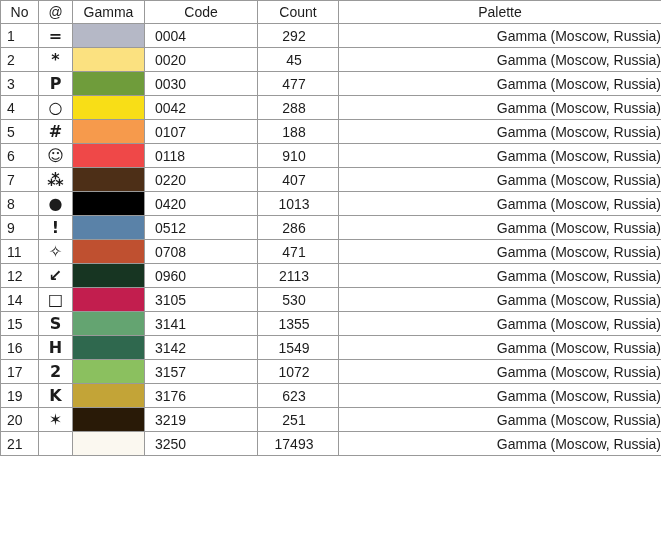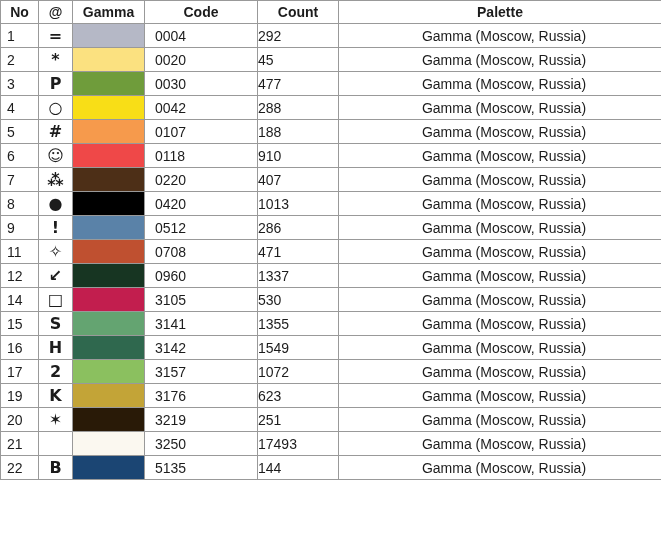--- a/index.html
+++ b/index.html
@@ -21,37 +21,37 @@
   .palette-table th,
   .palette-table td {
     border: 1px solid #999999;
     padding: 0;
     height: 23px;
     overflow: hidden;
     white-space: nowrap;
     background: #ffffff;
   }
   .palette-table th {
-    font-weight: 700;
+    font-weight: 400;
     text-align: center;
     height: 22px;
     margin-top: 20px;
   }
   td.cell-no    { text-align: left;  padding-left: 6px; }
   td.cell-sym   {
     text-align: center;
     font-weight: bold;
     font-size: 16px;
     line-height: 23px;
     font-family: "DejaVu Sans", "Liberation Sans", sans-serif;
   }
   td.cell-swatch { padding: 0; }
   td.cell-code  { text-align: left;  padding-left: 10px; }
-  td.cell-count { text-align: left; padding-right: 8px; }
-  td.cell-palette { text-align: center; padding-left: 8px; }
+  td.cell-count { text-align: center; padding-right: 8px; }
+  td.cell-palette { text-align: right; padding-left: 8px; }
 </style>
 </head>
 <body>
 
 <table class="palette-table">
   <colgroup>
     <col style="width:38px">
     <col style="width:34px">
     <col style="width:72px">
     <col style="width:113px">
@@ -147,21 +147,21 @@
         <td class="cell-swatch" style="background: rgb(191, 80, 48);"></td>
         <td class="cell-code">0708</td>
         <td class="cell-count">471</td>
         <td class="cell-palette">Gamma (Moscow, Russia)</td>
       </tr>
       <tr>
         <td class="cell-no">12</td>
         <td class="cell-sym">↙</td>
         <td class="cell-swatch" style="background: rgb(23, 53, 34);"></td>
         <td class="cell-code">0960</td>
-        <td class="cell-count">1337</td>
+        <td class="cell-count">2113</td>
         <td class="cell-palette">Gamma (Moscow, Russia)</td>
       </tr>
       <tr>
         <td class="cell-no">14</td>
         <td class="cell-sym">□</td>
         <td class="cell-swatch" style="background: rgb(194, 30, 78);"></td>
         <td class="cell-code">3105</td>
         <td class="cell-count">530</td>
         <td class="cell-palette">Gamma (Moscow, Russia)</td>
       </tr>
@@ -206,22 +206,14 @@
         <td class="cell-palette">Gamma (Moscow, Russia)</td>
       </tr>
       <tr>
         <td class="cell-no">21</td>
         <td class="cell-sym"></td>
         <td class="cell-swatch" style="background: rgb(251, 248, 240);"></td>
         <td class="cell-code">3250</td>
         <td class="cell-count">17493</td>
         <td class="cell-palette">Gamma (Moscow, Russia)</td>
       </tr>
-      <tr>
-        <td class="cell-no">22</td>
-        <td class="cell-sym">B</td>
-        <td class="cell-swatch" style="background: rgb(27, 69, 115);"></td>
-        <td class="cell-code">5135</td>
-        <td class="cell-count">144</td>
-        <td class="cell-palette">Gamma (Moscow, Russia)</td>
-      </tr>
     </tbody>
 </table>
 
 </body></html>

